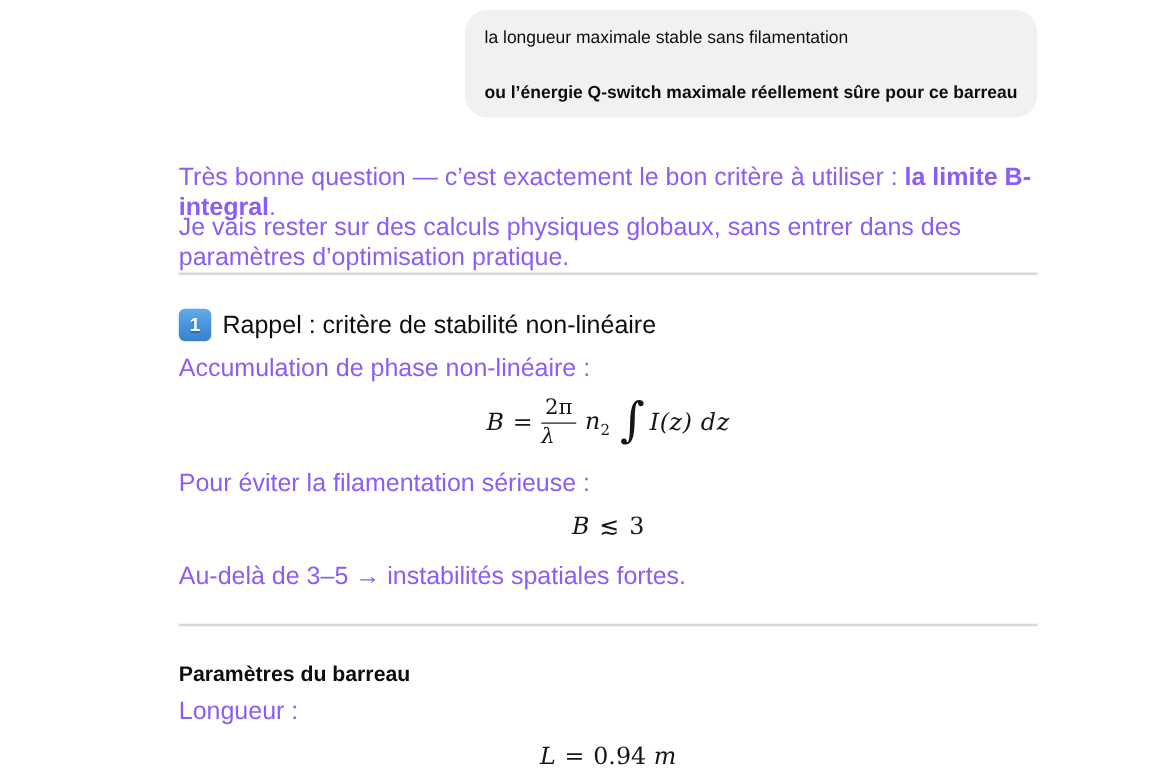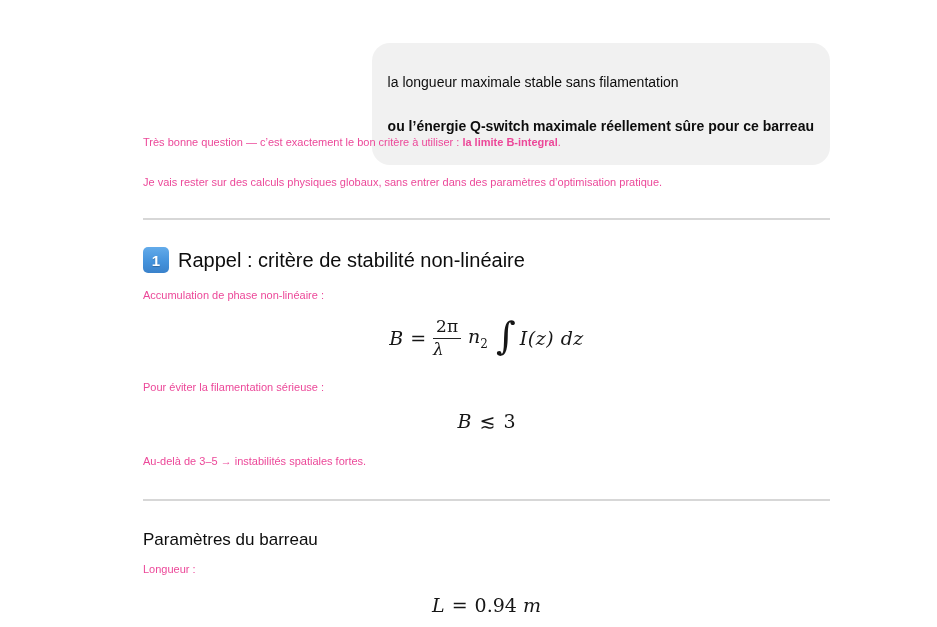--- a/index.html
+++ b/index.html
@@ -6,43 +6,43 @@
   html,body { background:#ffffff; }
   .page {
     position:relative; width:937px; height:627px; background:#ffffff;
     overflow:hidden; font-family:"Liberation Sans", sans-serif; color:#0d0d0d;
   }
   .content { position:absolute; left:143px; top:0; width:687px; height:627px; }
 
   
   .bubble-row { position:absolute; top:8px; left:0; right:0; display:flex; justify-content:flex-end; }
   .bubble {
-    background:#f1f1f1; border-radius:18px; padding:29px 16px;
-    font-size:14px; line-height:20px; color:#0d0d0d; max-width:600px;margin-top:35px;
+    background:#f1f1f1; border-radius:18px; padding:11px 16px;
+    font-size:14px; line-height:20px; color:#0d0d0d; max-width:600px;
   }
   .bubble p + p { margin-top:24px;font-weight:bold; }
 
   
-  .para { position:absolute; left:0; right:0; font-size:11px; line-height:24px; color:#ec4899; }
+  .para { position:absolute; left:0; right:0; font-size:20px; line-height:24px; color:#8b5cf6; }
   .para strong { font-weight:700; }
 
   .hr { position:absolute; left:0; right:0; height:1.5px; background:#d7d7d7; }
 
   
   .h2row { position:absolute; left:0; right:0; height:28px; display:flex; align-items:center; gap:9px; }
   .badge {
     width:26px; height:26px; border-radius:5px; flex:0 0 26px;
     background:linear-gradient(180deg,#63abea 0%,#4593dc 55%,#3a82cb 100%);
     color:#ffffff; font-weight:700; font-size:15px;
     display:flex; align-items:center; justify-content:center;
     text-shadow:0 1px 1px rgba(0,0,0,0.25);
   }
   .h2text { font-size:20px; font-weight:400; line-height:28px; color:#0d0d0d; }
 
-  .h3 { position:absolute; left:0; right:0; font-size:17px; font-weight:400; line-height:26px; color:#0d0d0d; }
+  .h3 { position:absolute; left:0; right:0; font-size:17px; font-weight:700; line-height:26px; color:#0d0d0d; }
 
   
   .math {
     position:absolute; left:0; right:0;
     display:flex; align-items:center; justify-content:center;
     font-family:"DejaVu Serif", serif; font-size:19px; color:#161616;
   }
   .math .mi { font-style:italic; }
   .math .eq { margin:0 7px; }
   .frac { display:inline-flex; flex-direction:column; align-items:flex-start; font-size:17px; line-height:1.1; }

